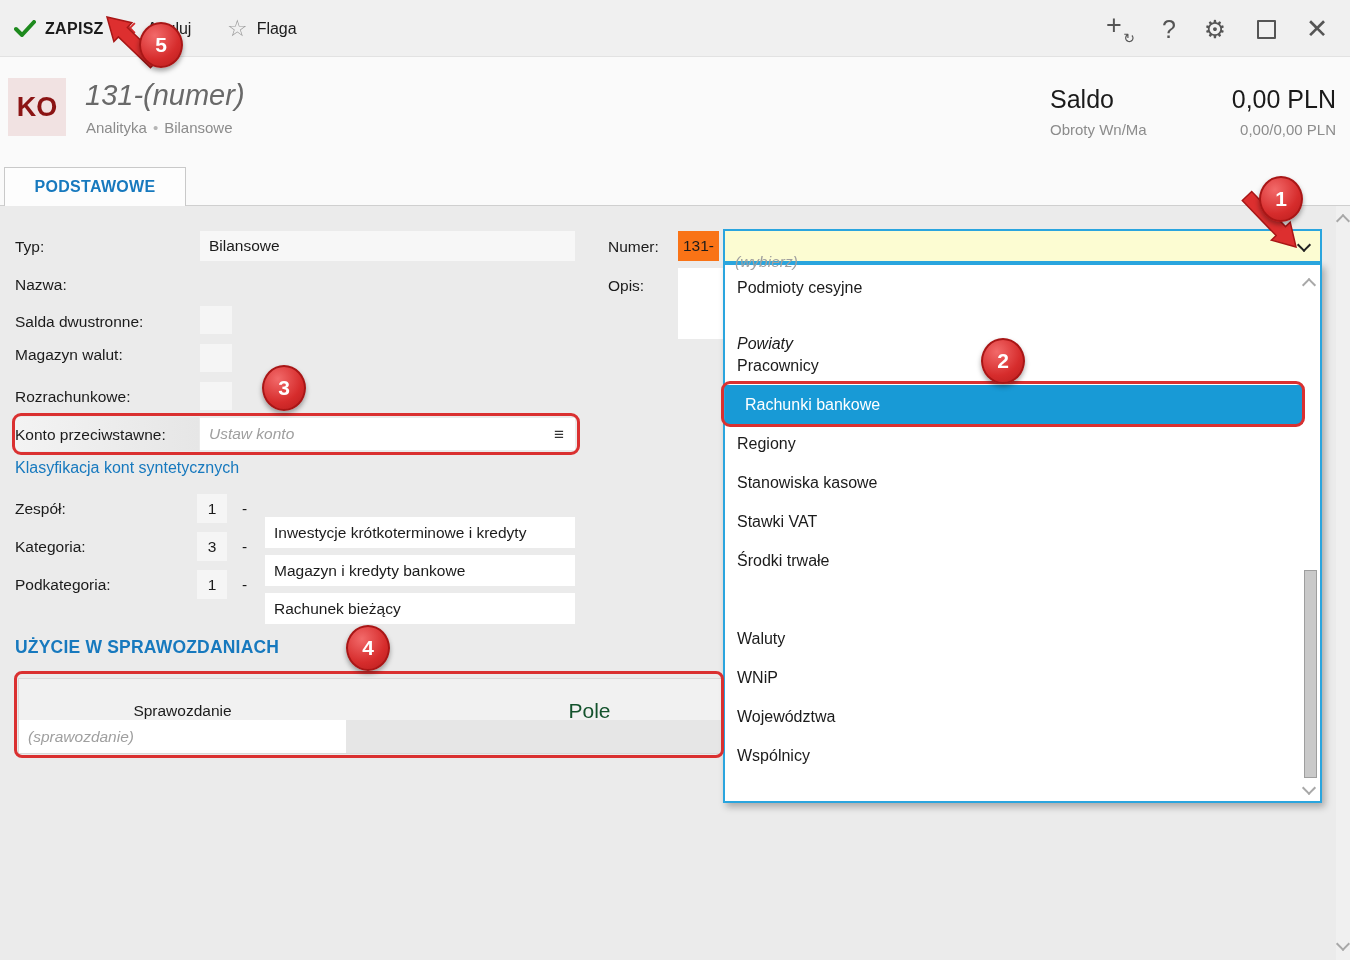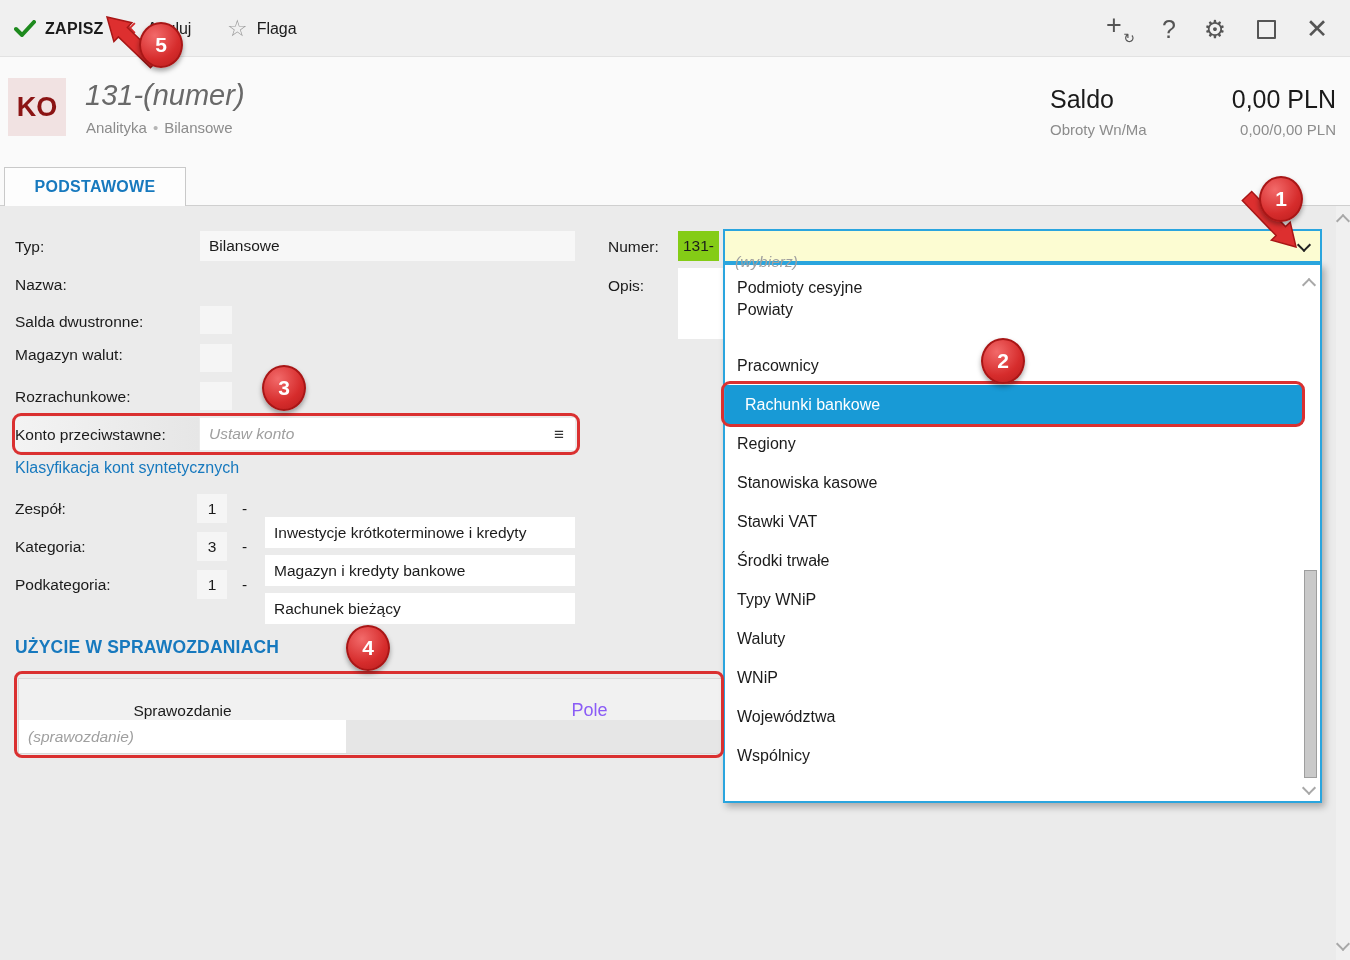--- a/index.html
+++ b/index.html
@@ -43,21 +43,21 @@
   .dash{position:absolute;font-size:15.5px;color:#1b1b1b;}
   .bluelink{position:absolute;font-size:16px;color:#1779be;cursor:pointer;}
   .bigheading{position:absolute;font-size:17.5px;font-weight:bold;color:#1779be;letter-spacing:.2px;}
   .hamb{position:absolute;font-size:17px;color:#333;}
   .konto-grad{position:absolute;left:15px;top:417px;width:184px;height:34px;background:linear-gradient(to right,#f3f3f3,#e6e6e6);}
 
   
   .tbl{position:absolute;left:18px;top:678px;width:704px;height:76px;border:1px solid #d9d9d9;background:#f1f1f1;}
   .tbl-head{position:absolute;left:0;top:12px;width:100%;height:39px;border-bottom:2px solid #5f5f5f;background:#f1f1f1;}
   .tbl-h1{position:absolute;left:0;top:0;width:327px;height:39px;display:flex;align-items:center;justify-content:center;font-size:15.5px;color:#1b1b1b;}
-  .tbl-h2{position:absolute;left:327px;top:0;width:377px;height:39px;display:flex;align-items:center;justify-content:center;font-size:18px;color:#8b5cf6;padding-left:110px;}
+  .tbl-h2{position:absolute;left:327px;top:0;width:377px;height:39px;display:flex;align-items:center;justify-content:center;font-size:21px;color:#14532d;padding-left:110px;}
   .tbl-c1{position:absolute;left:0;top:41px;width:327px;height:33px;background:#fff;}
   .tbl-c2{position:absolute;left:327px;top:41px;width:377px;height:33px;background:#e6e6e6;}
   .tbl-c1 input{width:100%;height:100%;position:absolute;left:0;top:0;}
 
   
   .combo{position:absolute;left:723px;top:229px;width:599px;height:34px;background:#fcfcd2;border:2px solid #2aa5de;z-index:31;}
   .combo input{position:absolute;left:0;top:16px;width:545px;height:30px;background:transparent;}
   .chev{position:absolute;width:10px;height:10px;border-right:2px solid #222;border-bottom:2px solid #222;transform:rotate(45deg);}
   .chev.up{transform:rotate(225deg);}
   .chev.gray{border-color:#a8a8a8;}
@@ -175,40 +175,39 @@
       <div class="tbl-h1">Sprawozdanie</div>
       <div class="tbl-h2">Pole</div>
     </div>
     <div class="tbl-c1">
       <input class="flat" placeholder="(sprawozdanie)" style="">
     </div>
     <div class="tbl-c2"></div>
   </div>
 
   <div class="lbl" style="left:608px;top:238px;">Numer:</div>
-  <div class="numcell" style="left:678px;top:231px;width:41px;height:30px;background:#84cc16;">131-</div>
+  <div class="numcell" style="left:678px;top:231px;width:41px;height:30px;background:#f97316;">131-</div>
 
   <div class="opisbox"></div>
   <div class="lbl" style="left:608px;top:277px;">Opis:</div>
 
   <div class="combo">
     <input class="flat" style="padding-left: 10px;" placeholder="(wybierz)">
     <div class="chev" style="left:574px;top:9px;"></div>
   </div>
 
   <div class="ddpanel"></div>
   <div class="dd-item" style="top:268px;">Podmioty cesyjne</div>
-  <div class="dd-item" style="top:290px;">Powiaty</div>
+  <div class="dd-item" style="top:324px;font-style:italic;">Powiaty</div>
   <div class="dd-item" style="top:346px;">Pracownicy</div>
   <div class="dd-item selected" style="top:385px;padding-left:20px;">Rachunki bankowe</div>
   <div class="dd-item" style="top:424px;">Regiony</div>
   <div class="dd-item" style="top:463px;">Stanowiska kasowe</div>
   <div class="dd-item" style="top:502px;">Stawki VAT</div>
   <div class="dd-item" style="top:541px;">Środki trwałe</div>
-  <div class="dd-item" style="top:580px;">Typy WNiP</div>
   <div class="dd-item" style="top:619px;">Waluty</div>
   <div class="dd-item" style="top:658px;">WNiP</div>
   <div class="dd-item" style="top:697px;">Województwa</div>
   <div class="dd-item" style="top:736px;">Wspólnicy</div>
 
   <div class="chev up gray" style="left:1304px;top:280px;z-index:33;position:absolute;"></div>
   <div class="dd-thumb"></div>
   <div class="chev gray" style="left:1304px;top:783px;z-index:33;position:absolute;"></div>
 
   <div class="pagescroll">

